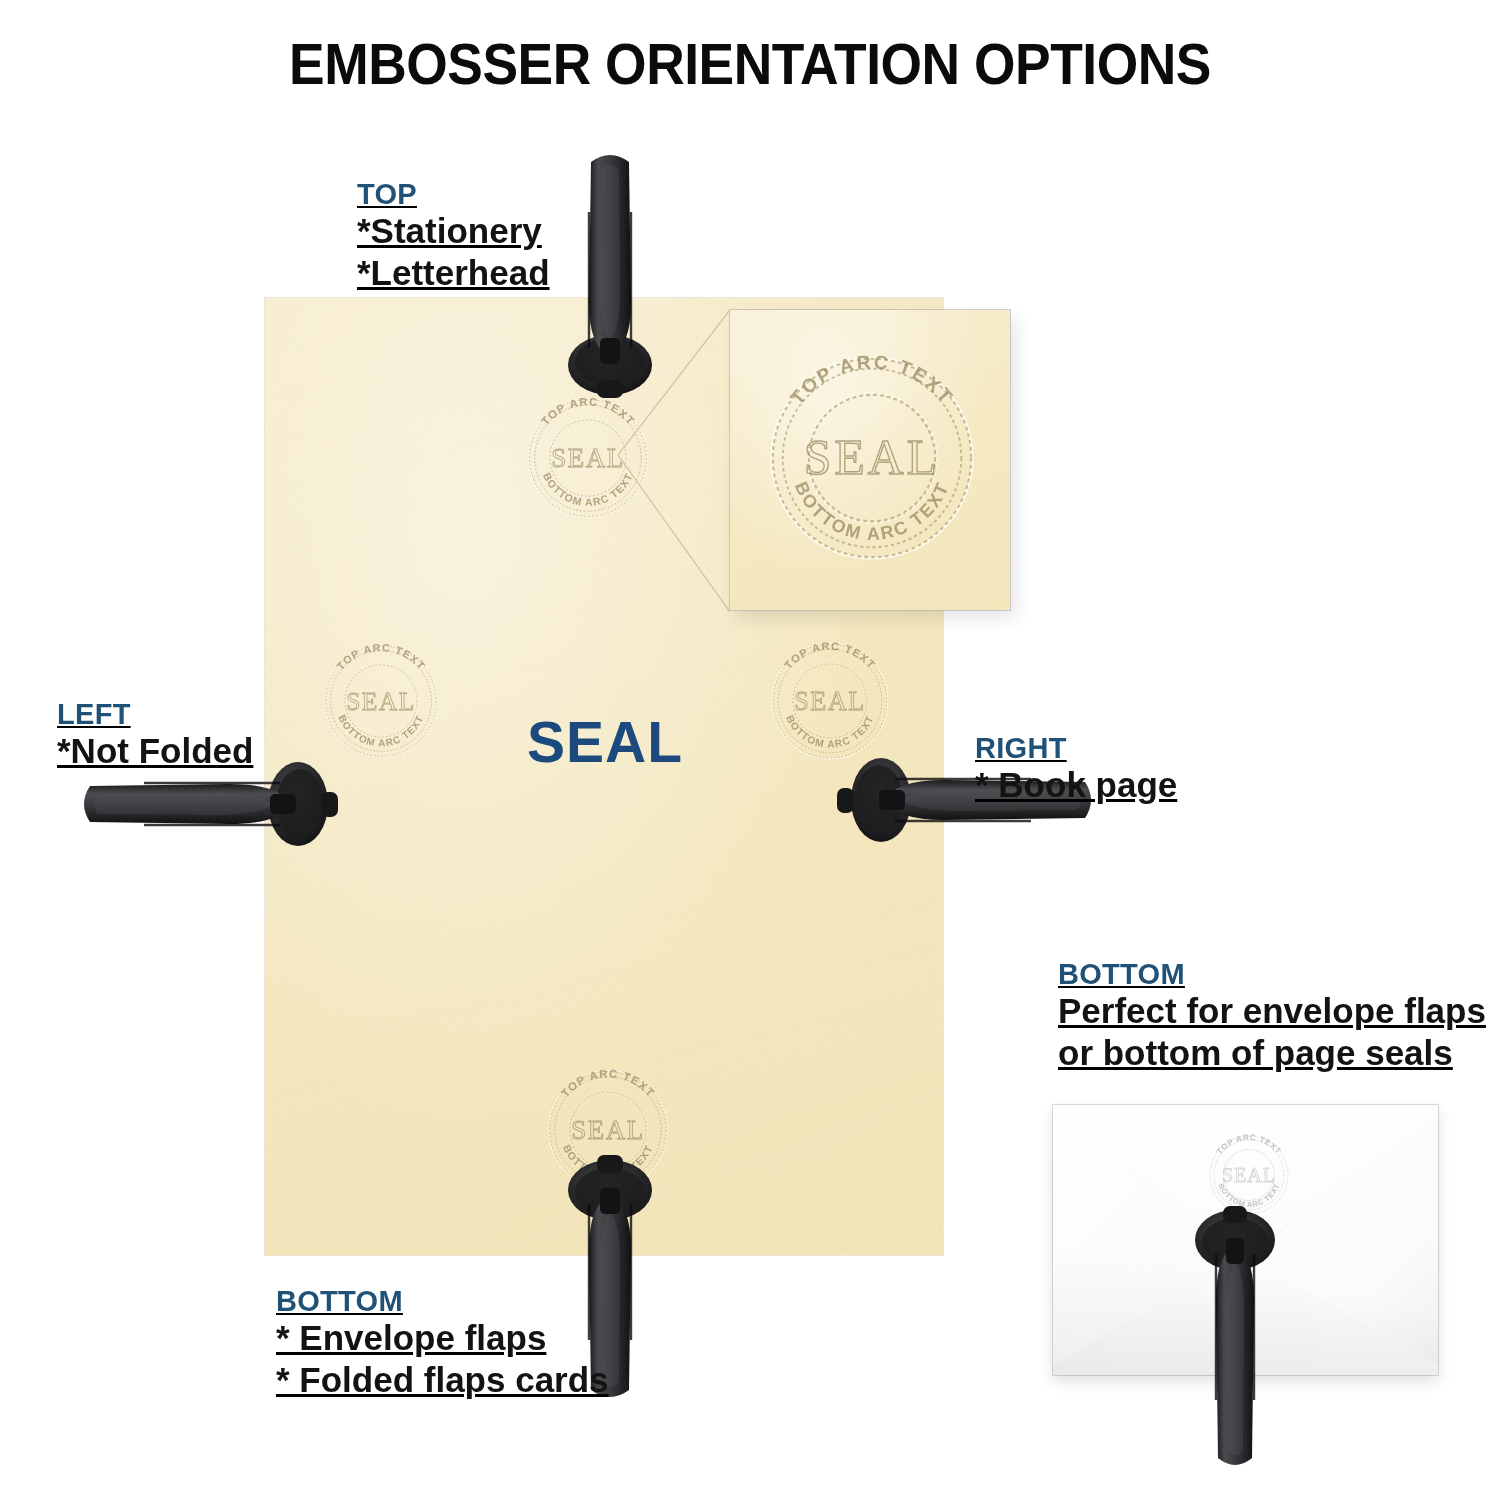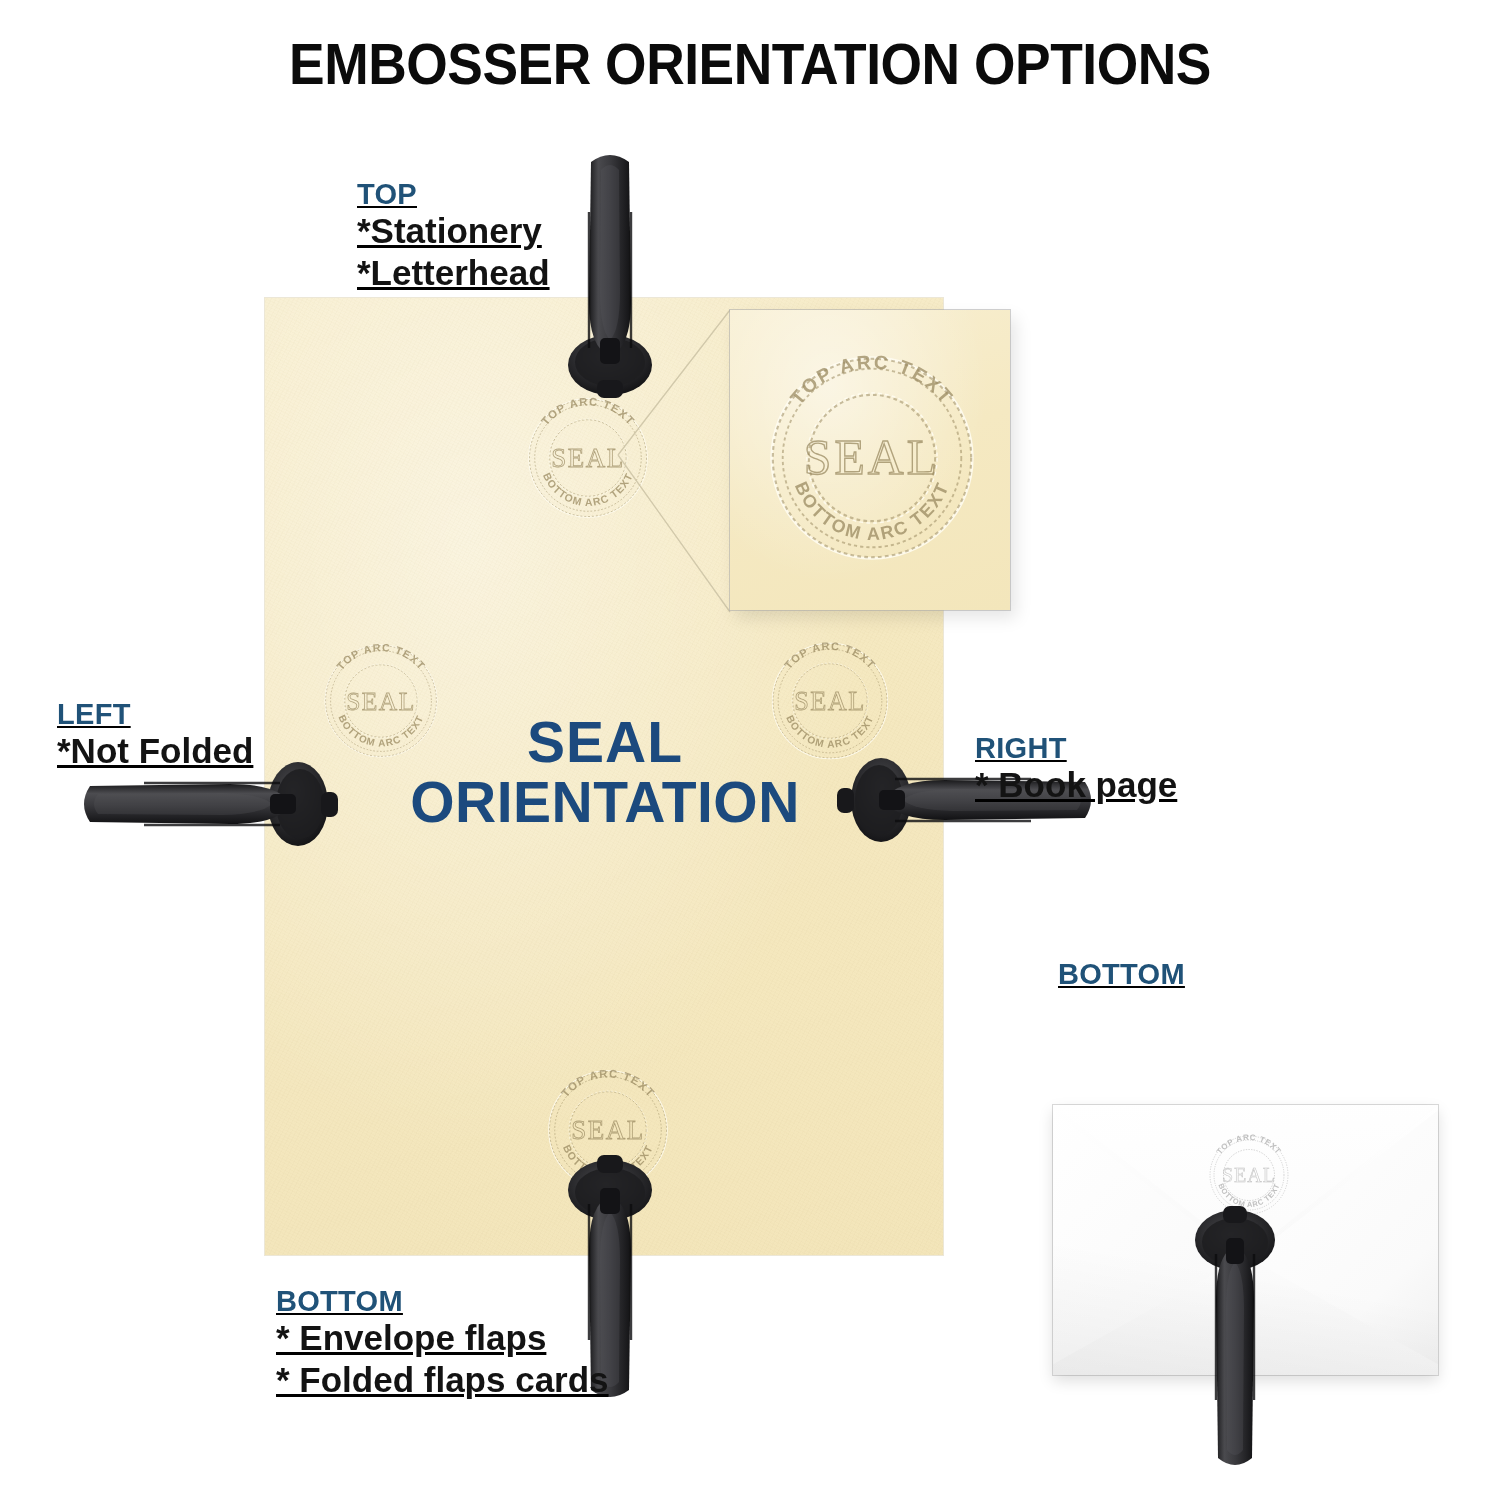--- a/index.html
+++ b/index.html
@@ -368,21 +368,20 @@
     <rect x="53" y="6" width="24" height="17" rx="7" fill="#18181b"></rect>
     <path d="M48 258 Q65 272 82 258 L84 100 Q84 54 65 46 Q46 54 46 100 Z" fill="url(#hgE)"></path>
     <path d="M57 250 Q65 260 73 250 L74 110 Q74 72 65 62 Q56 72 56 110 Z" fill="#55555a" opacity=".33"></path>
     <path d="M46 54 L46 200 M84 54 L84 200" stroke="#0c0c0e" stroke-width="2.4" opacity=".8"></path>
     <rect x="56" y="38" width="18" height="26" rx="5" fill="#131316"></rect>
   </svg>
 </div>
 
 <div class="center-cap">
   <div class="l1">SEAL</div>
-  <div class="l2">ORIENTATION</div>
 </div>
 
 <div class="lbl" style="left:357px; top:178px;">
   <div class="head">TOP</div>
   <div class="sub">*Stationery</div>
   <div class="sub">*Letterhead</div>
 </div>
 
 <div class="lbl" style="left:57px; top:698px;">
   <div class="head">LEFT</div>
@@ -395,13 +394,15 @@
 </div>
 
 <div class="lbl" style="left:276px; top:1285px;">
   <div class="head">BOTTOM</div>
   <div class="sub">* Envelope flaps</div>
   <div class="sub">* Folded flaps cards</div>
 </div>
 
 <div class="lbl" style="left:1058px; top:958px;">
   <div class="head">BOTTOM</div>
+  <div class="sub">Perfect for envelope flaps</div>
+  <div class="sub">or bottom of page seals</div>
 </div>
 
 </body></html>

